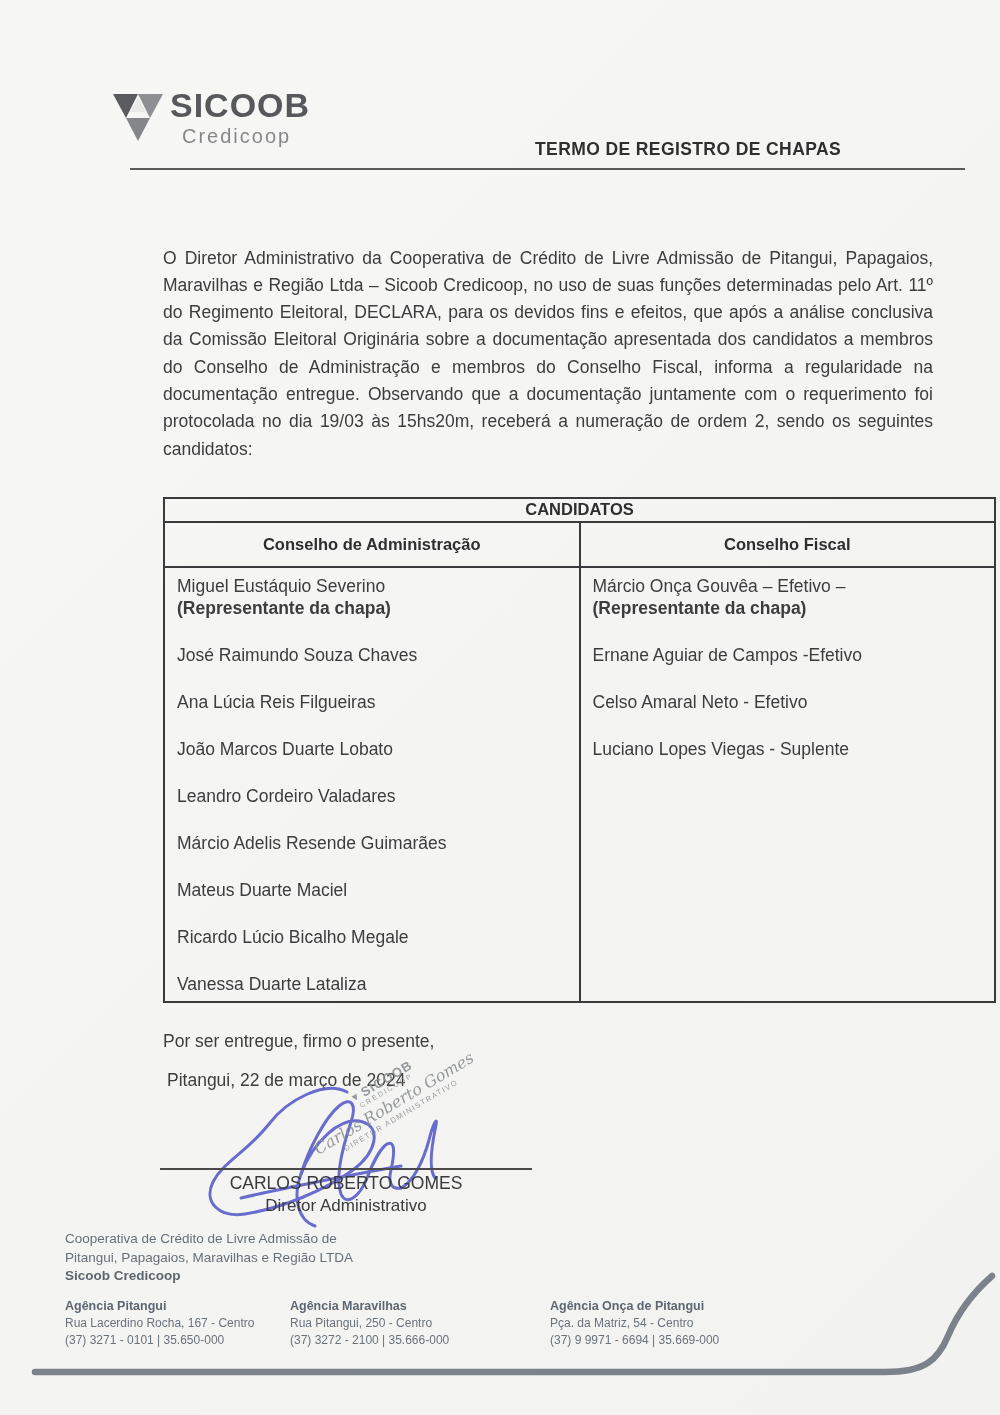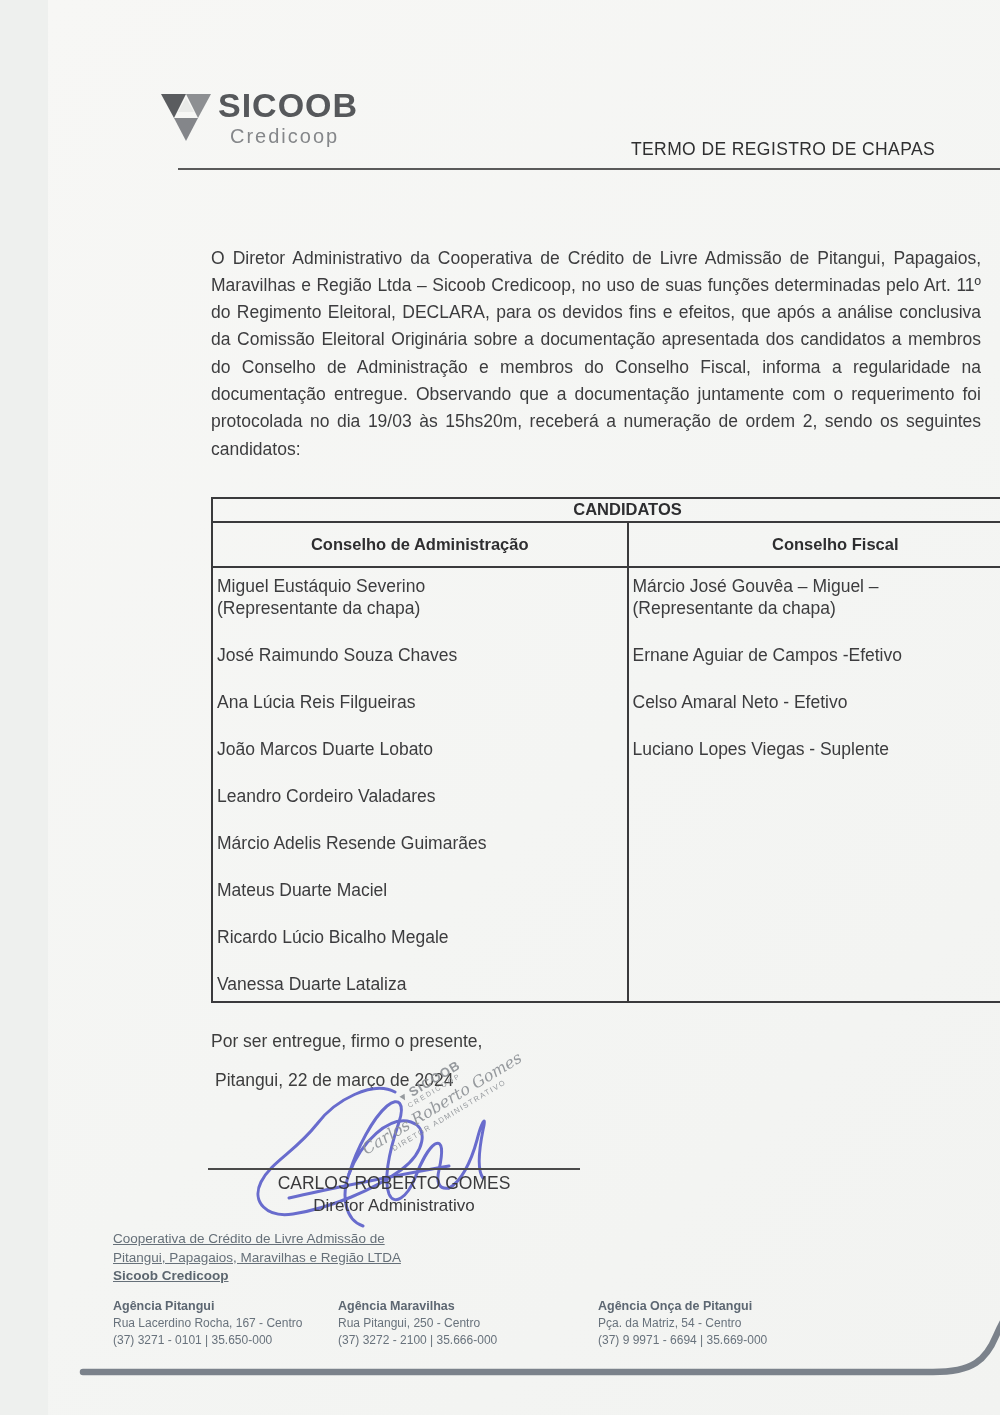--- a/index.html
+++ b/index.html
@@ -7,54 +7,53 @@
     width:1000px;height:1415px;
     background:#eef0ee;
     font-family:"Liberation Sans", sans-serif;
     color:#3d3d3d;
     position:relative;
     overflow:hidden;
   }
   .page{
     position:absolute;inset:0;
     background:linear-gradient(135deg,#f7f7f5 0%,#f4f5f3 55%,#f2f3f1 100%);
-    margin-left:48px;
   }
 
   
   .logo{position:absolute;left:112px;top:88px;display:flex;align-items:flex-start;}
   .logo-mark{width:52px;height:50px;margin-top:4px;}
   .logo-text{margin-left:6px;display:flex;flex-direction:column;align-items:flex-start;}
   .logo-brand{font-size:34px;font-weight:bold;color:#56585b;letter-spacing:1px;line-height:34px;}
   .logo-sub{font-size:20px;color:#85878a;letter-spacing:2px;margin-top:3px;margin-left:12px;}
   .header-rule{position:absolute;left:130px;top:168px;width:835px;height:0;border-top:2px solid #5a5a5a;}
   .doc-title{
     position:absolute;top:139px;left:535px;width:400px;
-    font-size:17.5px;font-weight:normal;color:#2f2f30;text-align:center;letter-spacing:.4px;
+    font-size:17.5px;font-weight:bold;color:#2f2f30;text-align:left;letter-spacing:.4px;
   }
 
   
   .intro{
     position:absolute;left:163px;top:227px;width:770px;
     font-size:17.5px;line-height:27.3px;text-align:justify;color:#3c3c3e;
   }
 
   
   .cand-table{
     position:absolute;left:163px;top:497px;width:833px;
     border-collapse:collapse;table-layout:fixed;
   }
   .cand-table td,.cand-table th{border:2px solid #3a3a3c;}
   .cand-caption{font-size:16.5px;font-weight:bold;text-align:center;padding:1px 0 2px;color:#2e2e30;}
   .cand-col-h{font-size:16.5px;font-weight:bold;text-align:center;padding:12px 0;color:#2e2e30;border-radius:20px;}
-  .cand-body{vertical-align:top;padding:7px 4px 6px;height:420px;}
+  .cand-body{vertical-align:top;padding:7px 12px 6px;height:420px;}
   .cand-list{list-style:none;margin:0;padding:0;font-size:17.5px;color:#3c3c3e;}
   .cand-list li{line-height:22px;margin-top:25px;}
   .cand-list li:first-child{margin-top:0;}
-  .rep-line{font-weight:normal;}
+  .rep-line{font-weight:bold;}
 
   
   .closing-1{position:absolute;left:163px;top:1031px;font-size:17.5px;}
   .closing-2{position:absolute;left:167px;top:1070px;font-size:17.5px;}
   .sig-scrawl{position:absolute;left:205px;top:1078px;width:250px;height:160px;pointer-events:none;}
   .sig-rule{position:absolute;left:160px;top:1168px;width:372px;border-top:2px solid #4a4a4a;}
   .sig-name{position:absolute;left:160px;top:1173px;width:372px;text-align:center;font-size:17.5px;color:#3a3a3c;}
   .sig-role{position:absolute;left:160px;top:1196px;width:372px;text-align:center;font-size:17px;color:#3a3a3c;}
   .stamp{
     position:absolute;left:322px;top:1118px;width:190px;
@@ -62,21 +61,21 @@
     color:#8e9296;opacity:.92;text-align:center;
   }
   .stamp-brand-row{display:flex;align-items:center;justify-content:center;gap:3px;}
   .stamp-tri{font-size:10px;line-height:10px;color:#8e9296;}
   .stamp-brand{font-size:13px;font-weight:bold;letter-spacing:1px;line-height:13px;}
   .stamp-sub{font-size:7px;letter-spacing:2px;line-height:8px;}
   .stamp-name{font-family:"DejaVu Serif", serif;font-style:italic;font-size:16px;line-height:18px;margin-top:2px;}
   .stamp-role{font-size:7.5px;letter-spacing:1.5px;line-height:9px;}
 
   
-  .coop-info{position:absolute;left:65px;top:1230px;font-size:13.5px;line-height:18.5px;color:#667079;text-decoration:underline;}
+  .coop-info{position:absolute;left:65px;top:1230px;font-size:13.5px;line-height:18.5px;color:#667079;}
   .coop-info .b{font-weight:bold;color:#5c666f;}
   .agencies{position:absolute;left:65px;top:1298px;width:880px;display:flex;align-items:center;}
   .agency{font-size:12px;line-height:17px;color:#68727c;}
   .agency .a-name{font-weight:bold;font-size:12.5px;color:#5d6772;}
   .agency:nth-child(1){width:225px;}
   .agency:nth-child(2){width:260px;}
   .agency:nth-child(3){width:187px;}
   .agency:nth-child(4){width:208px;}
   .swoosh{position:absolute;left:0;top:1270px;width:1000px;height:145px;pointer-events:none;}
 </style>
@@ -125,21 +124,21 @@
             <li>Leandro Cordeiro Valadares</li>
             <li>Márcio Adelis Resende Guimarães</li>
             <li>Mateus Duarte Maciel</li>
             <li>Ricardo Lúcio Bicalho Megale</li>
             <li>Vanessa Duarte Lataliza</li>
           </ul>
         </td>
         <td class="cand-body">
           <ul class="cand-list">
             <li>
-              <div>Márcio José Gouvêa – Miguel –</div>
+              <div>Márcio Onça Gouvêa – Efetivo –</div>
               <div class="rep-line">(Representante da chapa)</div>
             </li>
             <li>Ernane Aguiar de Campos -Efetivo</li>
             <li>Celso Amaral Neto - Efetivo</li>
             <li>Luciano Lopes Viegas - Suplente</li>
           </ul>
         </td>
       </tr>
     </tbody>
   </table>

